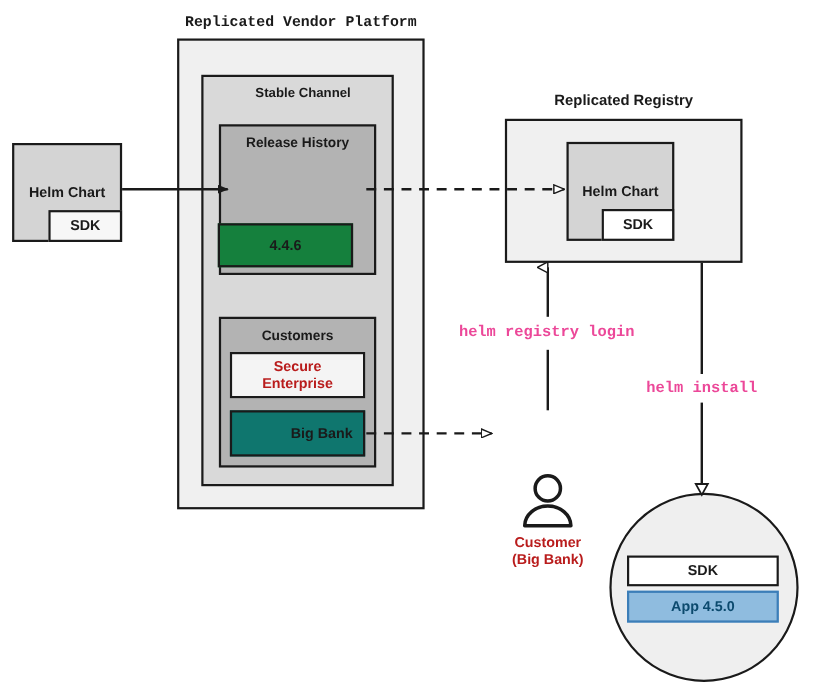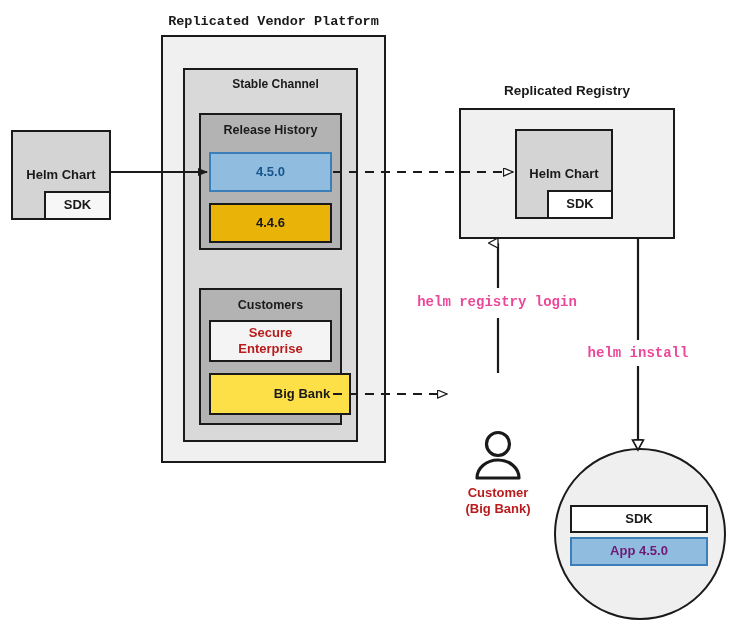--- a/index.html
+++ b/index.html
@@ -82,38 +82,35 @@
   <div class="box" style="left:161px; top:35px; width:225px; height:428px; background:#f0f0f0; display:block;"></div>
 
   <div class="box" style="left:183px; top:68px; width:175px; height:374px; background:#d9d9d9; display:block;">
     <div class="hdr" style="left:5px; top:8px; font-size:12px;">Stable Channel</div>
   </div>
 
   <div class="box" style="left:199px; top:113px; width:143px; height:137px; background:#b3b3b3; display:block;">
     <div class="hdr" style="left:0; top:8px; font-size:12.5px;">Release History</div>
   </div>
 
-  <div class="box" style="left:209px; top:152px; width:123px; height:40px; background:#8fbcdf; border-color:#3c7eb8; font-size:13px; color:#18558c;">
-    <span>4.5.0</span>
-  </div>
 
-  <div class="box" style="left:209px; top:203px; width:123px; height:40px; background:#eab308; font-size:13px;">
+  <div class="box" style="left:198px; top:203px; width:123px; height:40px; background:#15803d; font-size:13px;">
     <span>4.4.6</span>
   </div>
 
   <div class="box" style="left:199px; top:288px; width:143px; height:137px; background:#b3b3b3; display:block;">
     <div class="hdr" style="left:0; top:8px; font-size:12.5px;">Customers</div>
   </div>
 
   <div class="box" style="left:209px; top:320px; width:123px; height:42px; background:#f4f4f4; font-size:13px;">
     <span class="lbl" style="position:static; font-size:13px;">Secure
 Enterprise</span>
   </div>
 
-  <div class="box" style="left:209px; top:373px; width:142px; height:42px; background:#fde047; font-size:13px;padding-left:44px;">
+  <div class="box" style="left:209px; top:373px; width:123px; height:42px; background:#0f766e; font-size:13px;padding-left:44px;">
     <span>Big Bank</span>
   </div>
 
   <div class="titleTop" style="left:459px; top:83px; width:216px; font-size:13.5px;">Replicated Registry</div>
 
   <div class="box" style="left:459px; top:108px; width:216px; height:131px; background:#f0f0f0; display:block;"></div>
 
   <div class="box" style="left:515px; top:129px; width:98px; height:90px; background:#d4d4d4; font-size:13px;">
     <span>Helm Chart</span>
   </div>
@@ -126,21 +123,21 @@
 (Big Bank)</div>
 
   <div class="mono" style="left:397px; top:294px; width:200px; font-size:14px;">helm registry login</div>
   <div class="mono" style="left:558px; top:345px; width:160px; font-size:14px;">helm install</div>
 
   <div style="position:absolute; left:554px; top:448px; width:172px; height:172px; border-radius:50%; border:2px solid #1a1a1a; background:#efefef; box-sizing:border-box;"></div>
 
   <div class="box" style="left:570px; top:505px; width:138px; height:28px; background:#ffffff; font-size:13px;">
     <span>SDK</span>
   </div>
-  <div class="box" style="left:570px; top:537px; width:138px; height:29px; background:#8fbcdf; border-color:#3c7eb8; font-size:13px; color:#701a75;">
+  <div class="box" style="left:570px; top:537px; width:138px; height:29px; background:#8fbcdf; border-color:#3c7eb8; font-size:13px; color:#0c4a6e;">
     <span>App 4.5.0</span>
   </div>
 
   <svg class="overlay" viewBox="0 0 747 634">
     <defs>
       <marker id="solidArrow" markerWidth="10" markerHeight="8" refX="9" refY="4" orient="auto" markerUnits="userSpaceOnUse">
         <path d="M0,0 L10,4 L0,8 z" fill="#1a1a1a"></path>
       </marker>
       <marker id="openArrow" markerWidth="11" markerHeight="9" refX="10" refY="4.5" orient="auto" markerUnits="userSpaceOnUse">
         <path d="M0.5,0.5 L10,4.5 L0.5,8.5 z" fill="#ffffff" stroke="#1a1a1a" stroke-width="1.3"></path>

